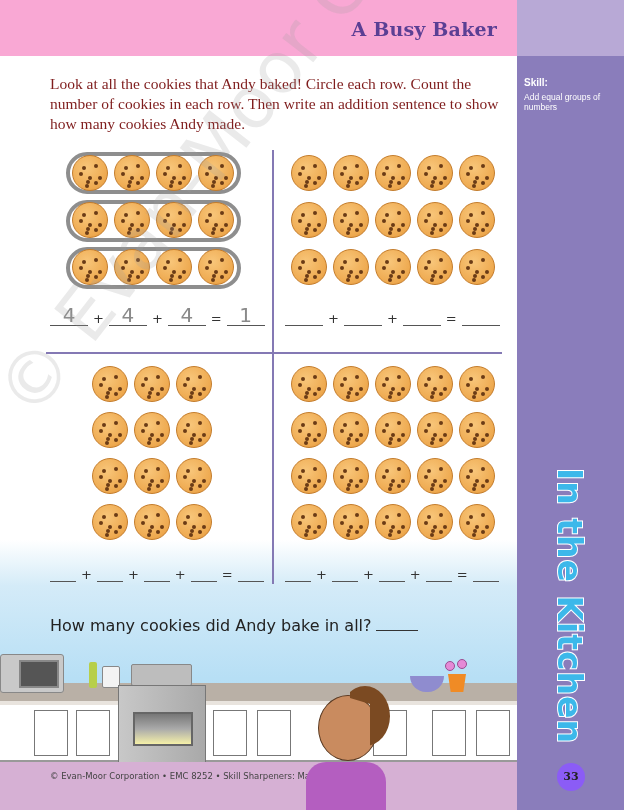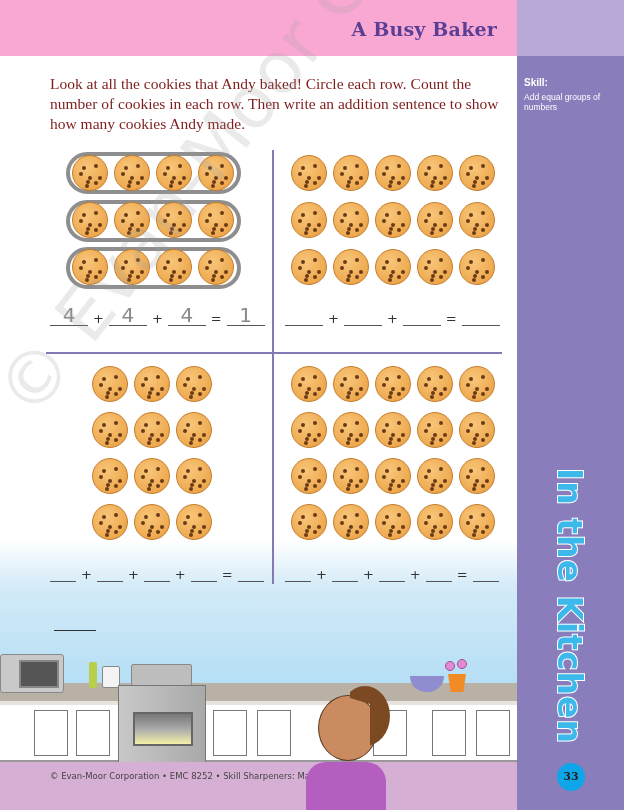--- a/index.html
+++ b/index.html
@@ -5,21 +5,21 @@
   * { box-sizing: border-box; margin: 0; padding: 0; }
   body { width: 624px; height: 810px; position: relative; overflow: hidden; background: #fff; font-family: "Liberation Sans", sans-serif; }
   .header-band { position: absolute; left: 0; top: 0; width: 517px; height: 56px; background: #f9a8d4; }
   .title { position: absolute; right: 20px; top: 18px; font-family: "DejaVu Serif", serif; font-weight: bold; font-size: 19px; color: #5b3f94; letter-spacing: 0.2px; }
   .sidebar-top { position: absolute; left: 517px; top: 0; width: 107px; height: 56px; background: #b8a9d6; }
   .sidebar { position: absolute; left: 517px; top: 56px; width: 107px; height: 754px; background: #8a7dbb; padding-left: 16px; }
   .skill-label { position: absolute; left: 7px; top: 21px; font-size: 10px; font-weight: bold; color: #fff; }
   .skill-text { position: absolute; left: 7px; top: 36px; width: 80px; font-size: 8.5px; line-height: 10px; color: #fff; }
   .section-title { position: absolute; left: 32px; top: 400px; width: 40px; height: 300px; }
   .section-title span { position: absolute; left: 50%; top: 50%; transform: translate(-50%,-50%) rotate(90deg); white-space: nowrap; font-family: "DejaVu Sans", sans-serif; font-weight: bold; font-size: 33px; color: #3cb8ea; -webkit-text-stroke: 2px #fff; paint-order: stroke fill; letter-spacing: 1px; }
-  .page-num { position: absolute; left: 40px; top: 707px; width: 28px; height: 28px; border-radius: 50%; background: #0ea5e9; font-family: "DejaVu Serif", serif; font-weight: bold; font-size: 11px; color: #222; text-align: center; line-height: 28px; }
+  .page-num { position: absolute; left: 40px; top: 707px; width: 28px; height: 28px; border-radius: 50%; background: #8b5cf6; font-family: "DejaVu Serif", serif; font-weight: bold; font-size: 11px; color: #222; text-align: center; line-height: 28px; }
   .instructions { position: absolute; left: 50px; top: 74px; width: 460px; font-family: "Liberation Serif", serif; font-size: 15.5px; line-height: 20px; color: #7f1d1d; }
   .vdiv { position: absolute; left: 272px; top: 150px; width: 2px; height: 434px; background: #8479b4; }
   .hdiv { position: absolute; left: 46px; top: 352px; width: 456px; height: 2px; background: #8479b4; }
   .grid { position: absolute; display: grid; }
   .cookie { width: 36px; height: 36px; border-radius: 50%; background: radial-gradient(circle at 40% 35%, #f8c67a 0%, #eea94f 70%, #d98b32 100%); border: 1.5px solid #c47c2b; position: relative; }
   .cookie::before, .cookie::after { content: ""; position: absolute; width: 4px; height: 4px; border-radius: 50%; background: #6b3b16; }
   .cookie::before { left: 9px; top: 10px; box-shadow: 12px -2px 0 #6b3b16, 16px 10px 0 #6b3b16, 4px 14px 0 #6b3b16; }
   .cookie::after { left: 15px; top: 20px; box-shadow: -9px -4px 0 #6b3b16, 6px 5px 0 #6b3b16, -3px 8px 0 #6b3b16; }
   .circled-row { position: absolute; left: 66px; width: 175px; height: 42px; border: 4px solid #8e8e8e; border-radius: 22px; }
   .eq { position: absolute; display: flex; align-items: flex-end; font-family: "DejaVu Sans", sans-serif; color: #333; font-size: 13px; }
@@ -178,21 +178,21 @@
   <span class="blank" style="width:26px"></span>
   <span class="op">+</span>
   <span class="blank" style="width:26px"></span>
   <span class="op">+</span>
   <span class="blank" style="width:26px"></span>
   <span class="op">=</span>
   <span class="blank" style="width:26px"></span>
 </div>
 
 <div class="question">
-  <span class="q-blank"></span>
+  <span>How many cookies did Andy bake in all?</span><span class="q-blank"></span>
 </div>
 
 <div class="counter"></div>
 <div class="counter-edge"></div>
 <div class="cabinets">
   <div class="cab" style="left:34px"></div>
     <div class="cab" style="left:76px"></div>
   <div class="cab" style="left:213px"></div>
     <div class="cab" style="left:257px"></div>
   <div class="cab" style="left:373px"></div>

